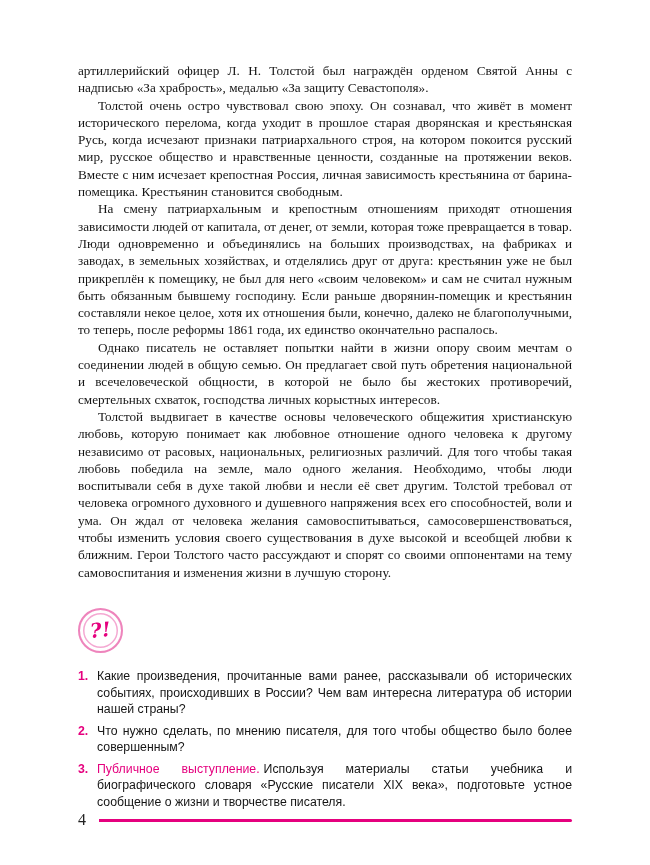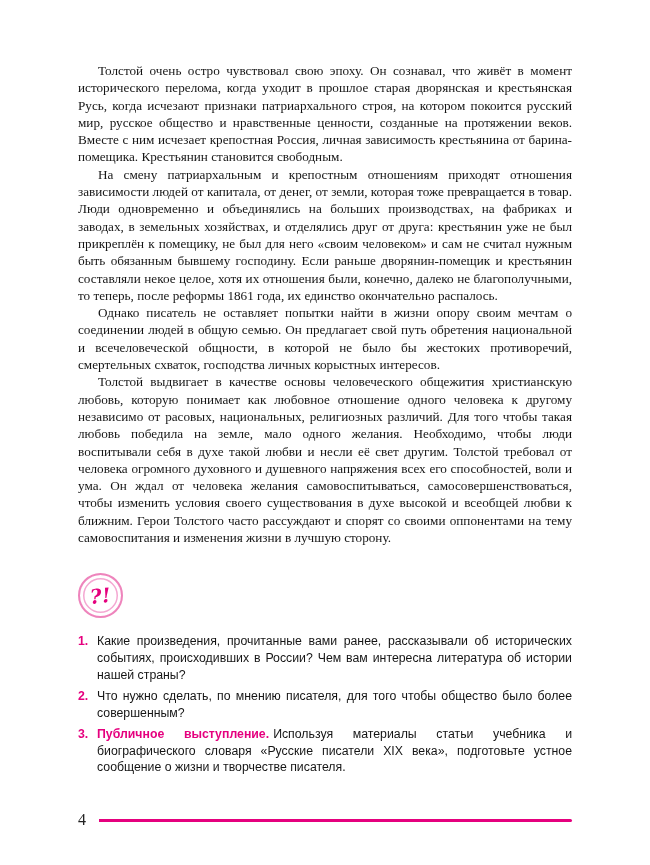--- a/index.html
+++ b/index.html
@@ -74,21 +74,21 @@
   .questions {
     list-style: none;
     font-family: "Liberation Sans", sans-serif;
     font-size: 12.3px;
     line-height: 16.6px;
     color: #151515;
   }
   .q-item { display: flex; margin-bottom: 5px; }
   .q-num { flex: 0 0 19px; width: 19px; font-weight: bold; color: var(--accent, #e5007e); }
   .q-body { flex: 1; text-align: justify; }
-  .q-lead { font-weight: bold; color: var(--accent, #e5007e); }
+  .q-lead { font-weight: normal; color: var(--accent, #e5007e); }
   .q-lead:empty { display: none; }
   .q-lead:not(:empty) { margin-right: 4px; }
 
   
   .footer {
     position: absolute; left: 78px; right: 78px; bottom: 36px;
     display: flex; align-items: center;
     font-family: "Liberation Serif", serif;
   }
   .page-num { font-size: 16px; color: #222222; }
@@ -98,20 +98,21 @@
     border-radius: 0 2px 2px 0;
   }
 </style>
 </head>
 <body>
 
 <div class="page">
   <div class="content">
 
     <div class="article">
+      <p class="para no-indent">артиллерийский офицер Л. Н. Толстой был награждён орденом Святой Анны с надписью «За храбрость», медалью «За защиту Севастополя».</p>
       <p class="para">Толстой очень остро чувствовал свою эпоху. Он сознавал, что живёт в момент исторического перелома, когда уходит в прошлое старая дворянская и крестьянская Русь, когда исчезают признаки патриархального строя, на котором покоится русский мир, русское общество и нравственные ценности, созданные на протяжении веков. Вместе с ним исчезает крепостная Россия, личная зависимость крестьянина от барина-помещика. Крестьянин становится свободным.</p>
       <p class="para">На смену патриархальным и крепостным отношениям приходят отношения зависимости людей от капитала, от денег, от земли, которая тоже превращается в товар. Люди одновременно и объединялись на больших производствах, на фабриках и заводах, в земельных хозяйствах, и отделялись друг от друга: крестьянин уже не был прикреплён к помещику, не был для него «своим человеком» и сам не считал нужным быть обязанным бывшему господину. Если раньше дворянин-помещик и крестьянин составляли некое целое, хотя их отношения были, конечно, далеко не благополучными, то теперь, после реформы 1861 года, их единство окончательно распалось.</p>
       <p class="para">Однако писатель не оставляет попытки найти в жизни опору своим мечтам о соединении людей в общую семью. Он предлагает свой путь обретения национальной и всечеловеческой общности, в которой не было бы жестоких противоречий, смертельных схваток, господства личных корыстных интересов.</p>
       <p class="para">Толстой выдвигает в качестве основы человеческого общежития христианскую любовь, которую понимает как любовное отношение одного человека к другому независимо от расовых, национальных, религиозных различий. Для того чтобы такая любовь победила на земле, мало одного желания. Необходимо, чтобы люди воспитывали себя в духе такой любви и несли её свет другим. Толстой требовал от человека огромного духовного и душевного напряжения всех его способностей, воли и ума. Он ждал от человека желания самовоспитываться, самосовершенствоваться, чтобы изменить условия своего существования в духе высокой и всеобщей любви к ближним. Герои Толстого часто рассуждают и спорят со своими оппонентами на тему самовоспитания и изменения жизни в лучшую сторону.</p>
     </div>
 
     <div class="check-banner">
       <div class="badge">
         <span class="badge-glyph">?!</span>
       </div>

